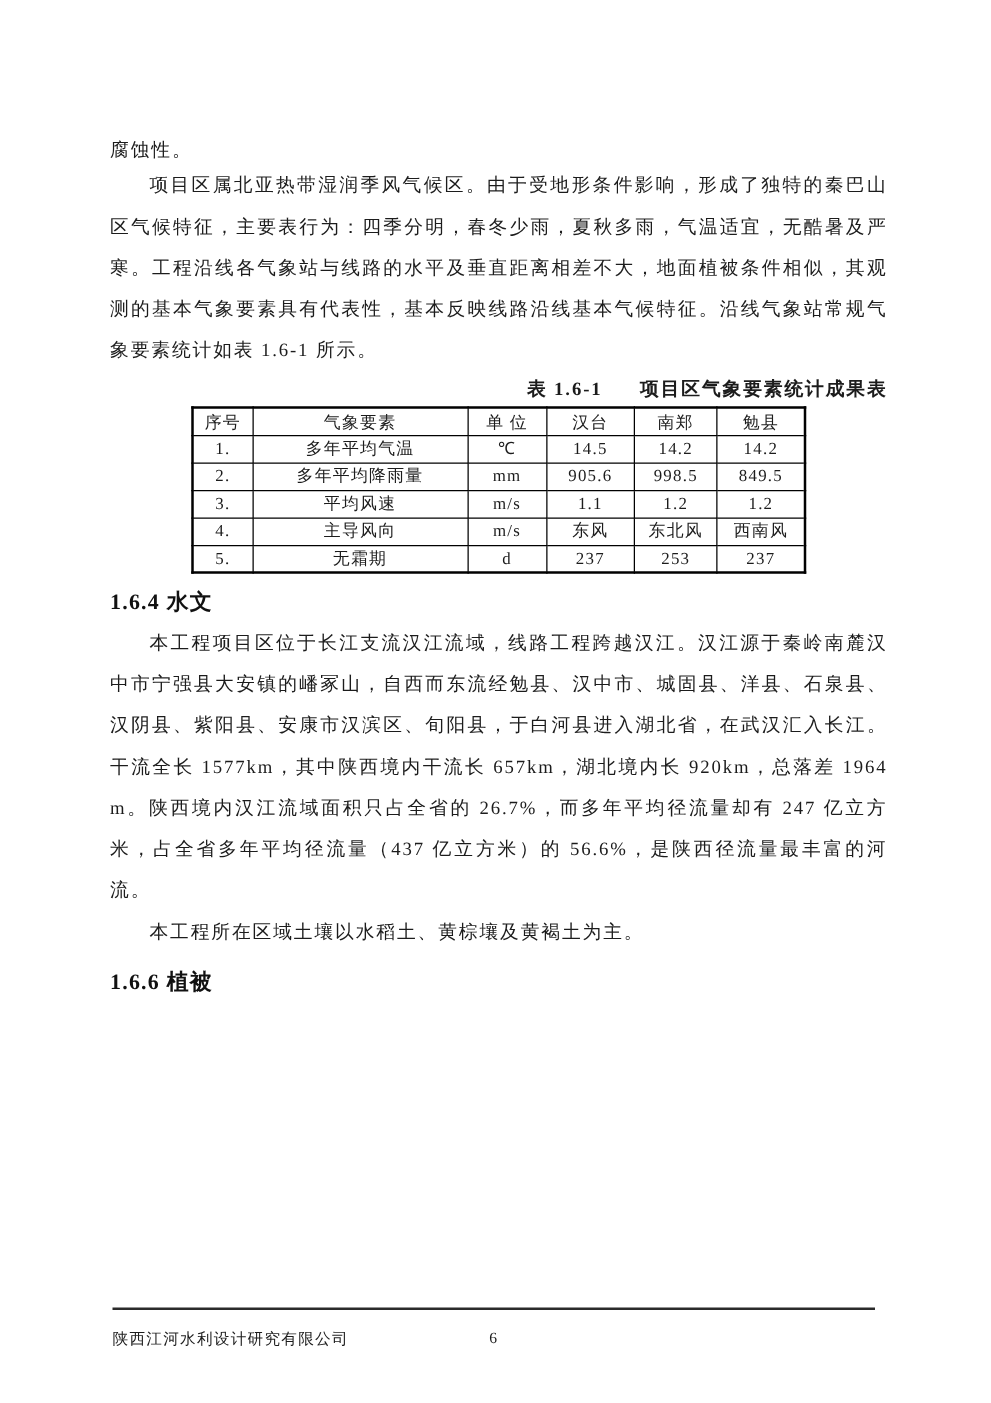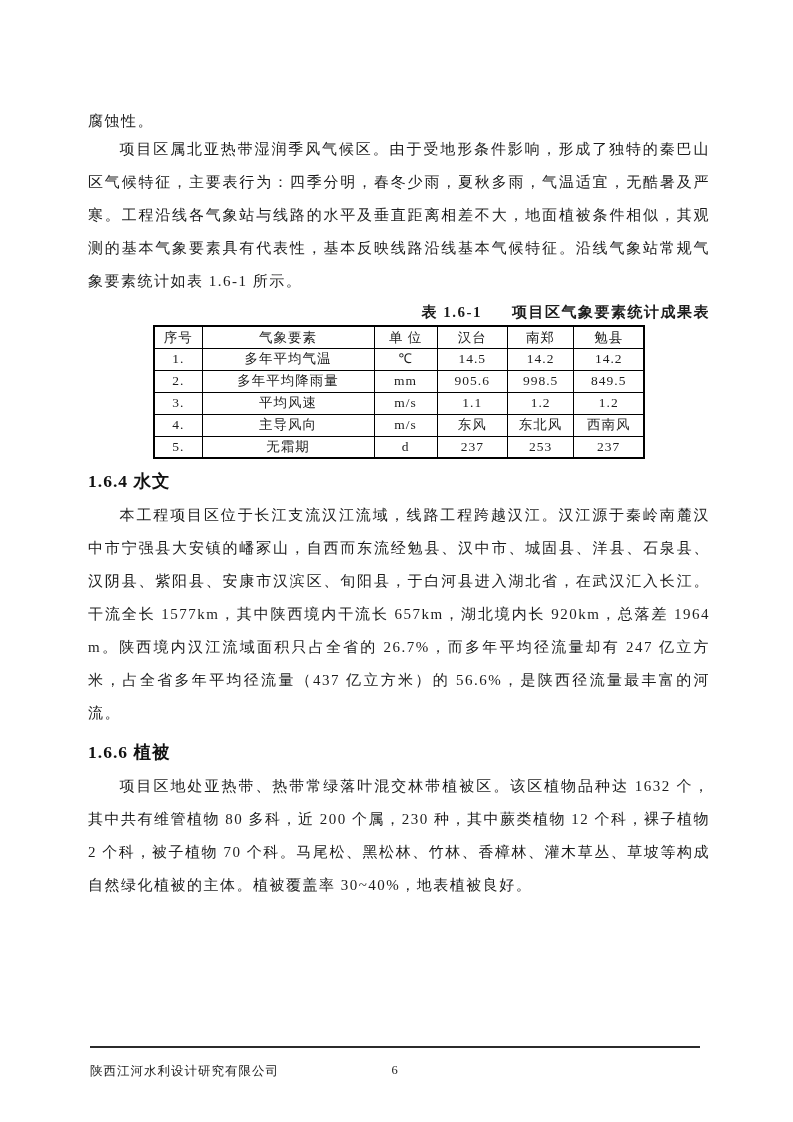--- a/index.html
+++ b/index.html
@@ -183,23 +183,23 @@
           <td>237</td>
           <td>253</td>
           <td>237</td>
         </tr>
       </tbody>
     </table>
 
     <h3 class="sec-heading">1.6.4 水文</h3>
     <p class="body-par">本工程项目区位于长江支流汉江流域，线路工程跨越汉江。汉江源于秦岭南麓汉中市宁强县大安镇的嶓冢山，自西而东流经勉县、汉中市、城固县、洋县、石泉县、汉阴县、紫阳县、安康市汉滨区、旬阳县，于白河县进入湖北省，在武汉汇入长江。干流全长 1577km，其中陕西境内干流长 657km，湖北境内长 920km，总落差 1964m。陕西境内汉江流域面积只占全省的 26.7%，而多年平均径流量却有 247 亿立方米，占全省多年平均径流量（437 亿立方米）的 56.6%，是陕西径流量最丰富的河流。</p>
 
+    <p class="body-par">本工程所在区域土壤以水稻土、黄棕壤及黄褐土为主。</p>
 
     <h3 class="sec-heading">1.6.6 植被</h3>
-    <p class="body-par">项目区地处亚热带、热带常绿落叶混交林带植被区。该区植物品种达 1632 个，其中共有维管植物 80 多科，近 200 个属，230 种，其中蕨类植物 12 个科，裸子植物 2 个科，被子植物 70 个科。马尾松、黑松林、竹林、香樟林、灌木草丛、草坡等构成自然绿化植被的主体。植被覆盖率 30~40%，地表植被良好。</p>
 
   </div>
 
   <div class="page-footer">
     <span class="company">陕西江河水利设计研究有限公司</span>
     <span class="pagenum">6</span>
   </div>
 
 </div>
 

